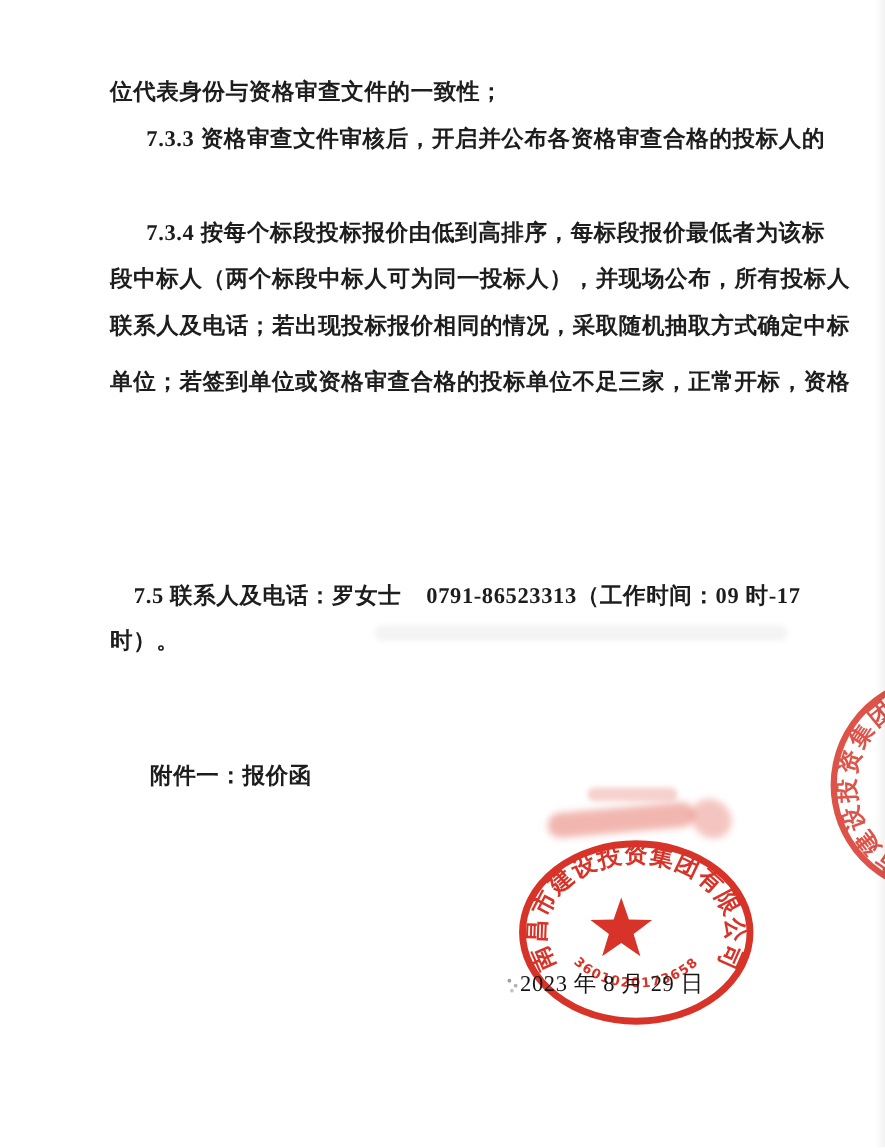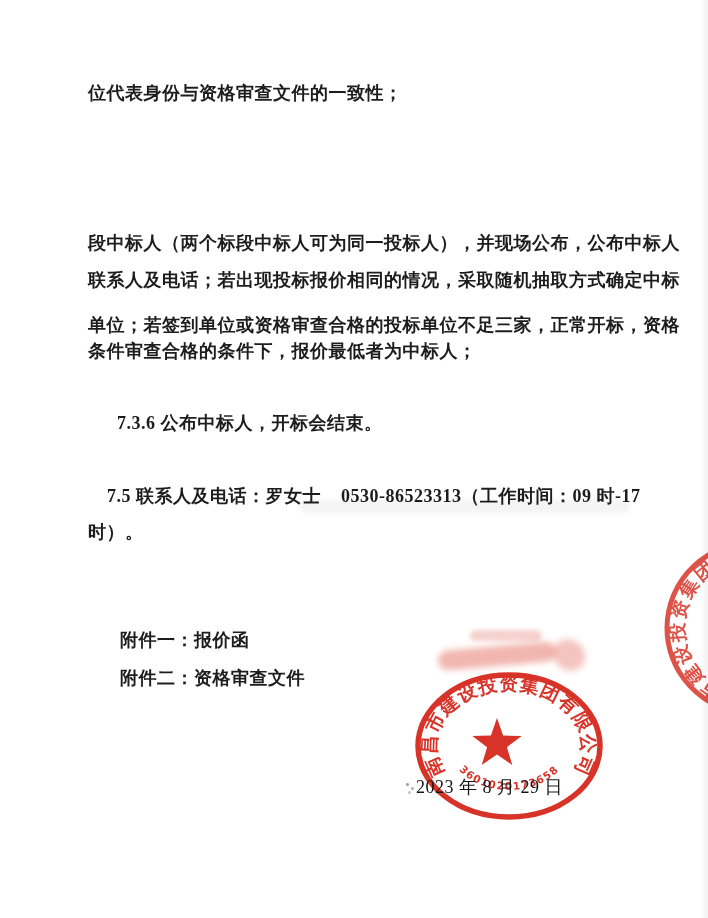--- a/index.html
+++ b/index.html
@@ -15,21 +15,20 @@
     background:linear-gradient(to right,rgba(0,0,0,0),rgba(0,0,0,0.05));
   }
   .line{
     position:absolute;
     font-size:18px;
     line-height:21px;
     font-weight:700;
     letter-spacing:0.5px;
     color:#1d1d1d;
     white-space:pre;
-    margin-top:20px;
   }
   .ghost{
     position:absolute;left:300px;top:500px;width:330px;height:13px;
     background:rgba(40,40,40,0.05);filter:blur(2px);border-radius:6px;
   }
   .seal-main{
     position:absolute;left:404px;top:660px;width:212px;height:170px;
     mix-blend-mode:multiply;opacity:0.95;
   }
   .seal-edge{
@@ -59,30 +58,29 @@
     mix-blend-mode:darken;
     margin-top:42px;
   }
 </style>
 </head>
 <body>
 
 <div class="page">
 
   <div class="line" style="left:88px;top:63px">位代表身份与资格审查文件的一致性；</div>
-  <div class="line" style="left:88px;top:213px">段中标人（两个标段中标人可为同一投标人），并现场公布，公布中标人</div>
+  <div class="line" style="left:117px;top:101px">7.3.3 资格审查文件审核后，开启并公布各资格审查合格的投标人的</div>
+  <div class="line" style="left:117px;top:176px">7.3.4 按每个标段投标报价由低到高排序，每标段报价最低者为该标</div>
+  <div class="line" style="left:88px;top:213px">段中标人（两个标段中标人可为同一投标人），并现场公布，所有投标人</div>
   <div class="line" style="left:88px;top:250px">联系人及电话；若出现投标报价相同的情况，采取随机抽取方式确定中标</div>
   <div class="line" style="left:88px;top:295px">单位；若签到单位或资格审查合格的投标单位不足三家，正常开标，资格</div>
-  <div class="line" style="left:88px;top:321px">条件审查合格的条件下，报价最低者为中标人；</div>
-  <div class="line" style="left:117px;top:393px">7.3.6 公布中标人，开标会结束。</div>
-  <div class="line" style="left:107px;top:466px">7.5 联系人及电话：罗女士    0530-86523313（工作时间：09 时-17</div>
+  <div class="line" style="left:107px;top:466px">7.5 联系人及电话：罗女士    0791-86523313（工作时间：09 时-17</div>
   <div class="line" style="left:88px;top:502px">时）。</div>
 
   <div class="line" style="left:120px;top:610px">附件一：报价函</div>
-  <div class="line" style="left:120px;top:648px">附件二：资格审查文件</div>
 
   <div class="ghost"></div>
 
   <div class="smudge s1"></div>
   <div class="smudge s2"></div>
   <div class="smudge s3"></div>
   <div class="speck"></div>
 
   <svg class="seal-main" viewBox="0 0 212 170">
     <defs>

